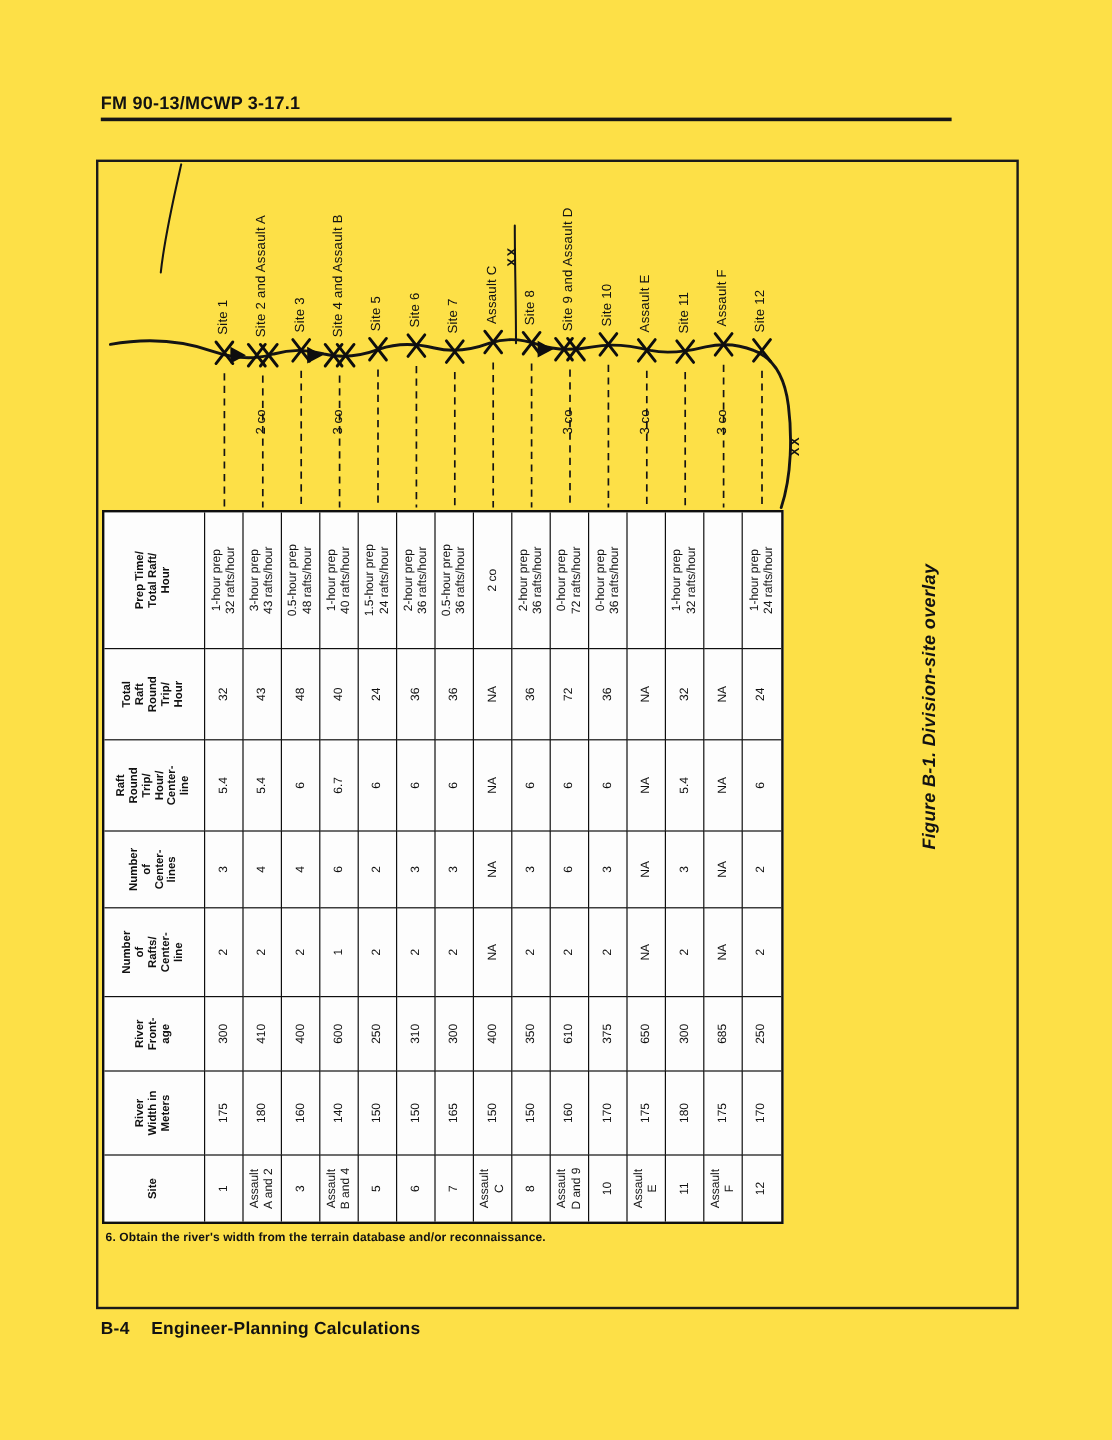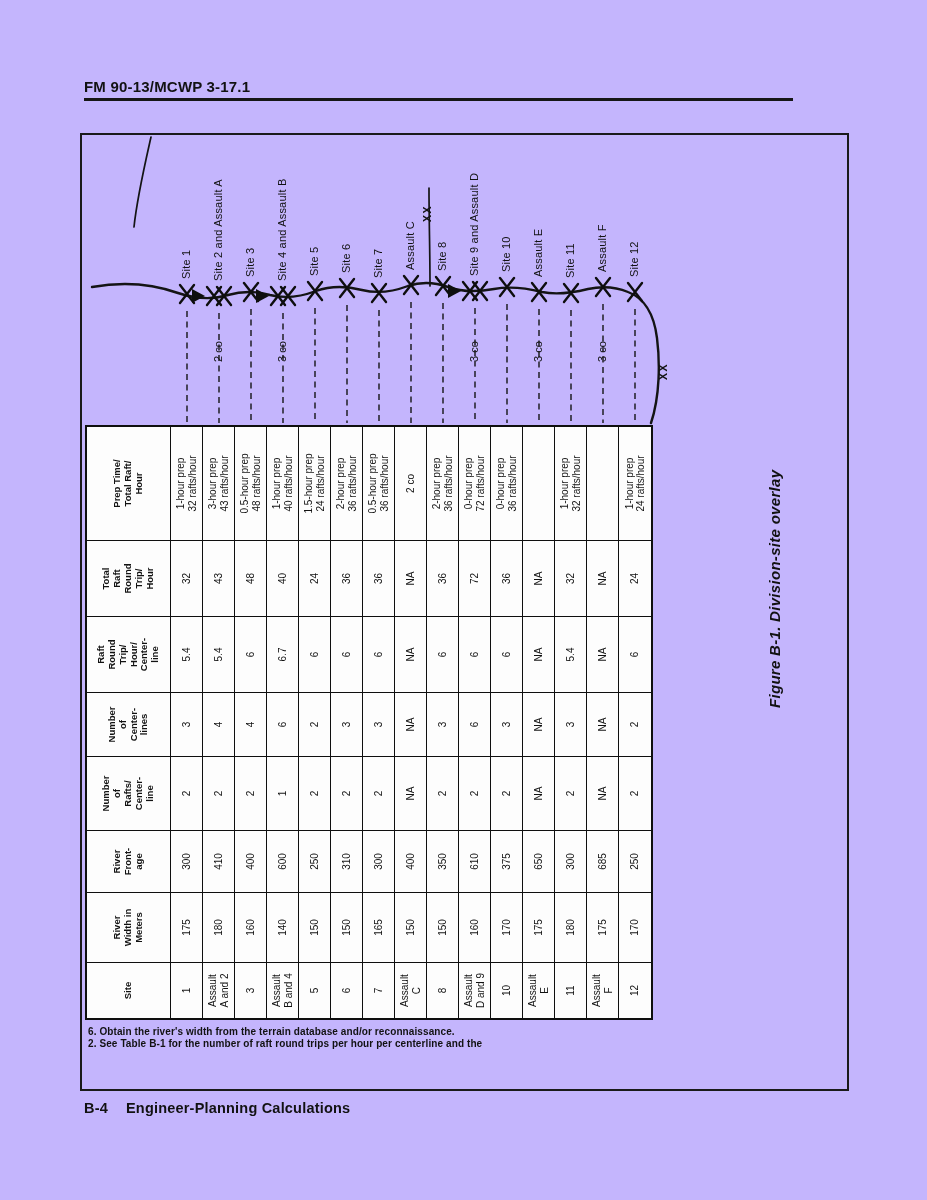--- a/index.html
+++ b/index.html
@@ -1,19 +1,19 @@
 <!DOCTYPE html>
 <html><head>
 <meta charset="utf-8">
 <style>
   * { margin:0; padding:0; box-sizing:border-box; }
   html,body { background:#ffffff; }
   .page {
     position:relative; width:927px; height:1200px;
-    background:#c4b5fd; color:#121212;
+    background:#fde047; color:#121212;
     font-family:"Liberation Sans", sans-serif;
     overflow:hidden;
   }
   .doc-header-title {
     position:absolute; left:84px; top:78px;
     font-size:15px; font-weight:bold; letter-spacing:0.2px;
   }
   .header-rule {
     position:absolute; left:84px; top:98px; width:709px; height:3px;
     background:#161616;
@@ -326,21 +326,20 @@
       <div class="cell td lastrow">24</div>
       <div class="cell td lastcol lastrow">1-hour prep
 24 rafts/hour</div>
     </div>
 
   <div class="rot caption" style="left:766px; top:708px;">Figure B-1.  Division-site overlay</div>
 
   <div class="notes">
     <div id="notes-lines">
         <div>6. Obtain the river's width from the terrain database and/or reconnaissance.</div>
-        <div>2. See Table B-1 for the number of raft round trips per hour per centerline and the</div>
       </div>
   </div>
 
   <div class="doc-footer">
     <span>B-4</span><span class="footer-title">Engineer-Planning Calculations</span>
   </div>
 
 </div>
 
 </body></html>

